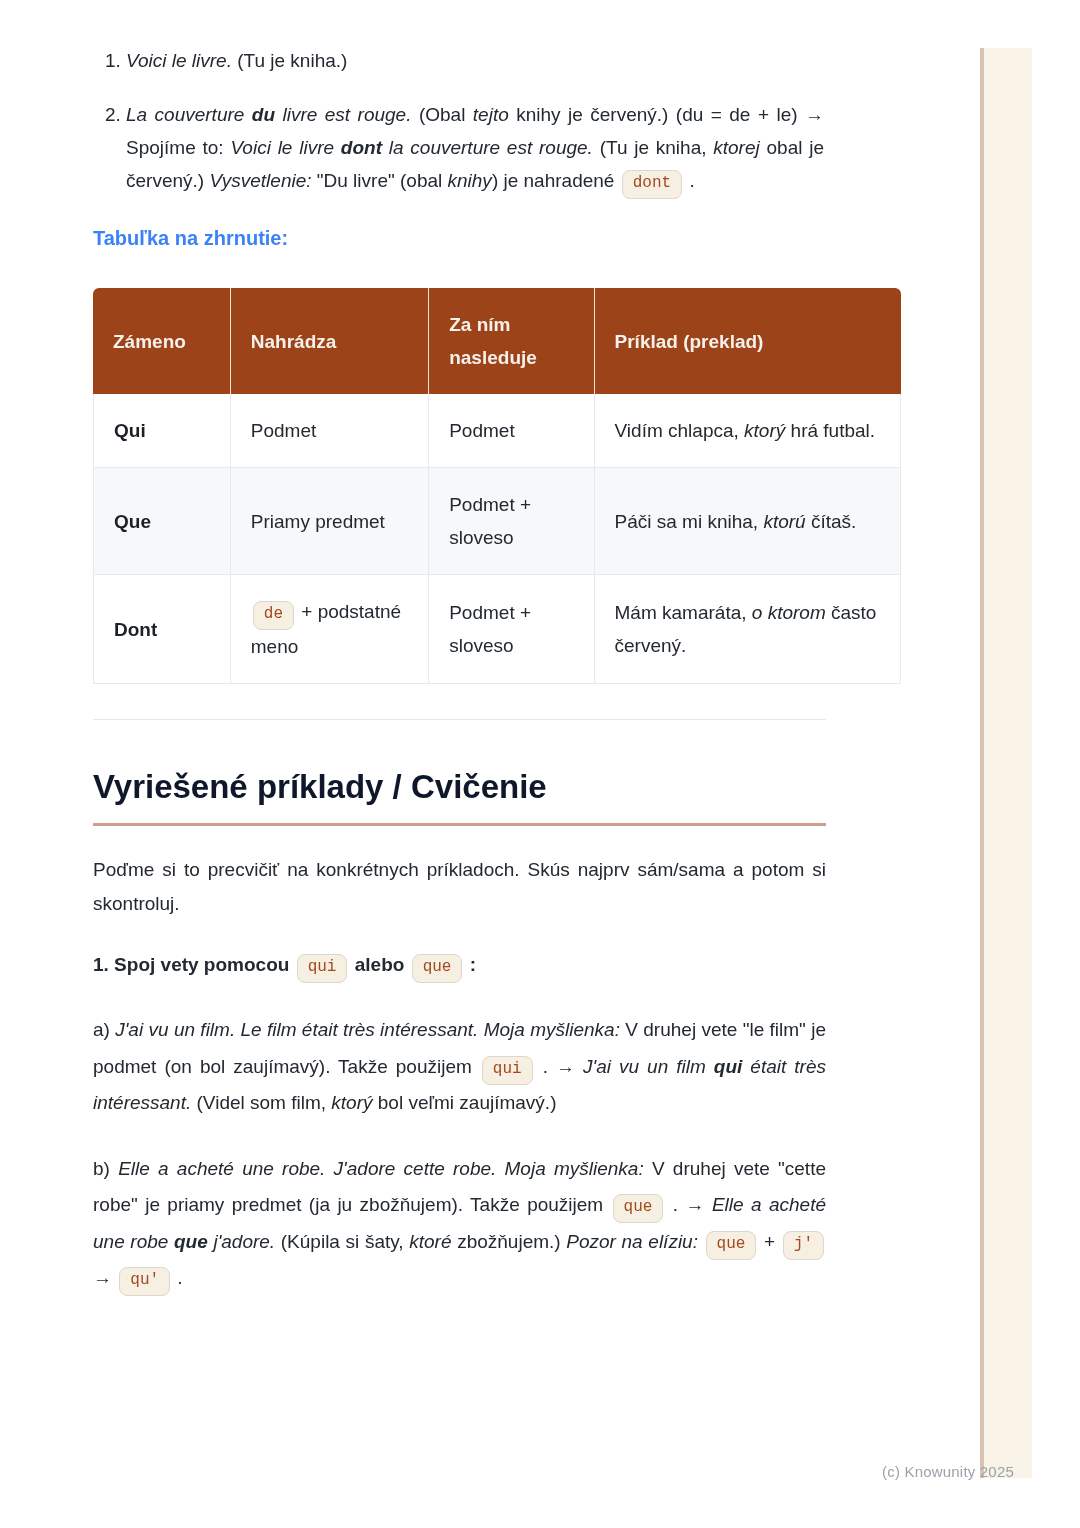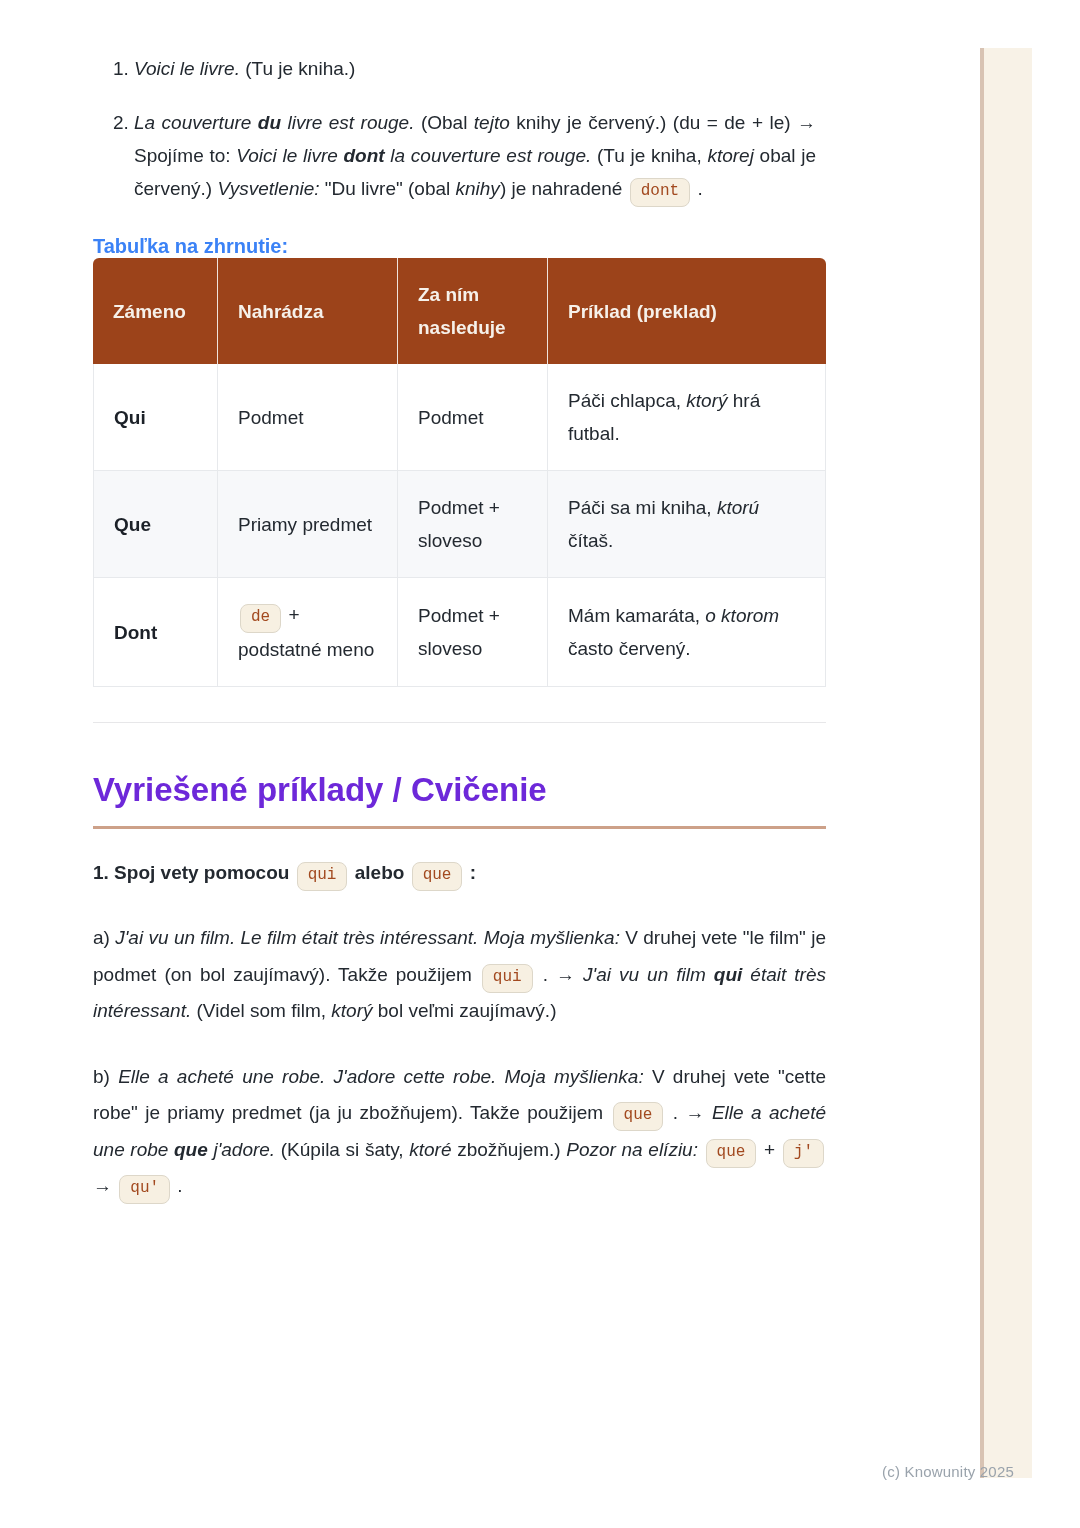--- a/index.html
+++ b/index.html
@@ -18,21 +18,21 @@
     width: 52px; height: 1430px;
     background: #f8f2e7;
     border-left: 4px solid #d8c3b3;
   }
   .content {
     position: absolute;
     top: 42px; left: 93px;
     width: 733px;
   }
   ol.intro-list {
-    margin: 10px; padding: 0 0 0 31px;
+    margin: 2px; padding: 0 0 0 31px;
     font-size: 19px; line-height: 33px;
   }
   ol.intro-list li { margin-bottom: 21px; text-align: justify; }
   ol.intro-list li:last-child { margin-bottom: 0; }
 
   .it { font-style: italic; }
   .bd { font-weight: 700; }
   .bi { font-weight: 700; font-style: italic; }
 
   .chip {
@@ -50,21 +50,22 @@
     vertical-align: baseline;
   }
 
   .table-title {
     font-size: 20px; font-weight: 700;
     color: #3b82f6;
     margin: 28px 0 0;
   }
 
   table.summary {
-    width: 733px;
+    margin-top: 38px;
+    width: 808px;
     border-collapse: separate;
     border-spacing: 0;
   }
   table.summary th {
     background: #9c431a;
     color: #f6f1ea;
     font-weight: 600;
     font-size: 19px;
     line-height: 33px;
     text-align: left;
@@ -88,21 +89,21 @@
 
   hr.divider {
     border: none;
     border-top: 1px solid #e7e7e9;
     margin: 35px 0 0;
   }
 
   h1.section-heading {
     font-size: 33px;
     font-weight: 700;
-    color: #6d28d9;
+    color: #0f172a;
     margin: 48px 0 0;
     padding-bottom: 17px;
     border-bottom: 3px solid #cda189;
     letter-spacing: 0;
   }
 
   p.section-intro {
     margin: 27px 0 0;
     font-size: 19px;
     line-height: 34px;
@@ -157,41 +158,42 @@
         <th>Nahrádza</th>
         <th>Za ním nasleduje</th>
         <th>Príklad (preklad)</th>
       </tr>
     </thead>
     <tbody>
       <tr>
         <td>Qui</td>
         <td><span>Podmet</span></td>
         <td><span>Podmet</span></td>
-        <td><span>Páči chlapca, </span><span class="it">ktorý</span><span> hrá futbal.</span></td>
+        <td><span>Vidím chlapca, </span><span class="it">ktorý</span><span> hrá futbal.</span></td>
       </tr>
       <tr>
         <td>Que</td>
         <td><span>Priamy predmet</span></td>
         <td><span>Podmet + sloveso</span></td>
         <td><span>Páči sa mi kniha, </span><span class="it">ktorú</span><span> čítaš.</span></td>
       </tr>
       <tr>
         <td>Dont</td>
         <td><code class="chip">de</code><span> + podstatné meno</span></td>
         <td><span>Podmet + sloveso</span></td>
         <td><span>Mám kamaráta, </span><span class="it">o ktorom</span><span> často červený.</span></td>
       </tr>
     </tbody>
   </table>
 
   <hr class="divider">
 
   <h1 class="section-heading">Vyriešené príklady / Cvičenie</h1>
 
+  <p class="section-intro">Poďme si to precvičiť na konkrétnych príkladoch. Skús najprv sám/sama a potom si skontroluj.</p>
 
   <p class="task-title"><span class="bd">1. Spoj vety pomocou </span><code class="chip">qui</code><span class="bd"> alebo </span><code class="chip">que</code><span class="bd"> :</span></p>
 
   <p class="exercise-item"><span>a) </span><span class="it">J'ai vu un film. Le film était très intéressant. Moja myšlienka:</span><span> V druhej vete "le film" je podmet (on bol zaujímavý). Takže použijem </span><code class="chip">qui</code><span> . → </span><span class="it">J'ai vu un film </span><span class="bi">qui</span><span class="it"> était très intéressant.</span><span> (Videl som film, </span><span class="it">ktorý</span><span> bol veľmi zaujímavý.)</span></p>
 
   <p class="exercise-item"><span>b) </span><span class="it">Elle a acheté une robe. J'adore cette robe. Moja myšlienka:</span><span> V druhej vete "cette robe" je priamy predmet (ja ju zbožňujem). Takže použijem </span><code class="chip">que</code><span> . → </span><span class="it">Elle a acheté une robe </span><span class="bi">que</span><span class="it"> j'adore.</span><span> (Kúpila si šaty, </span><span class="it">ktoré</span><span> zbožňujem.) </span><span class="it">Pozor na elíziu:</span><span> </span><code class="chip">que</code><span> + </span><code class="chip">j'</code><span> → </span><code class="chip">qu'</code><span> .</span></p>
 
 </div>
 
 <div class="footer-credit">(c) Knowunity 2025</div>

